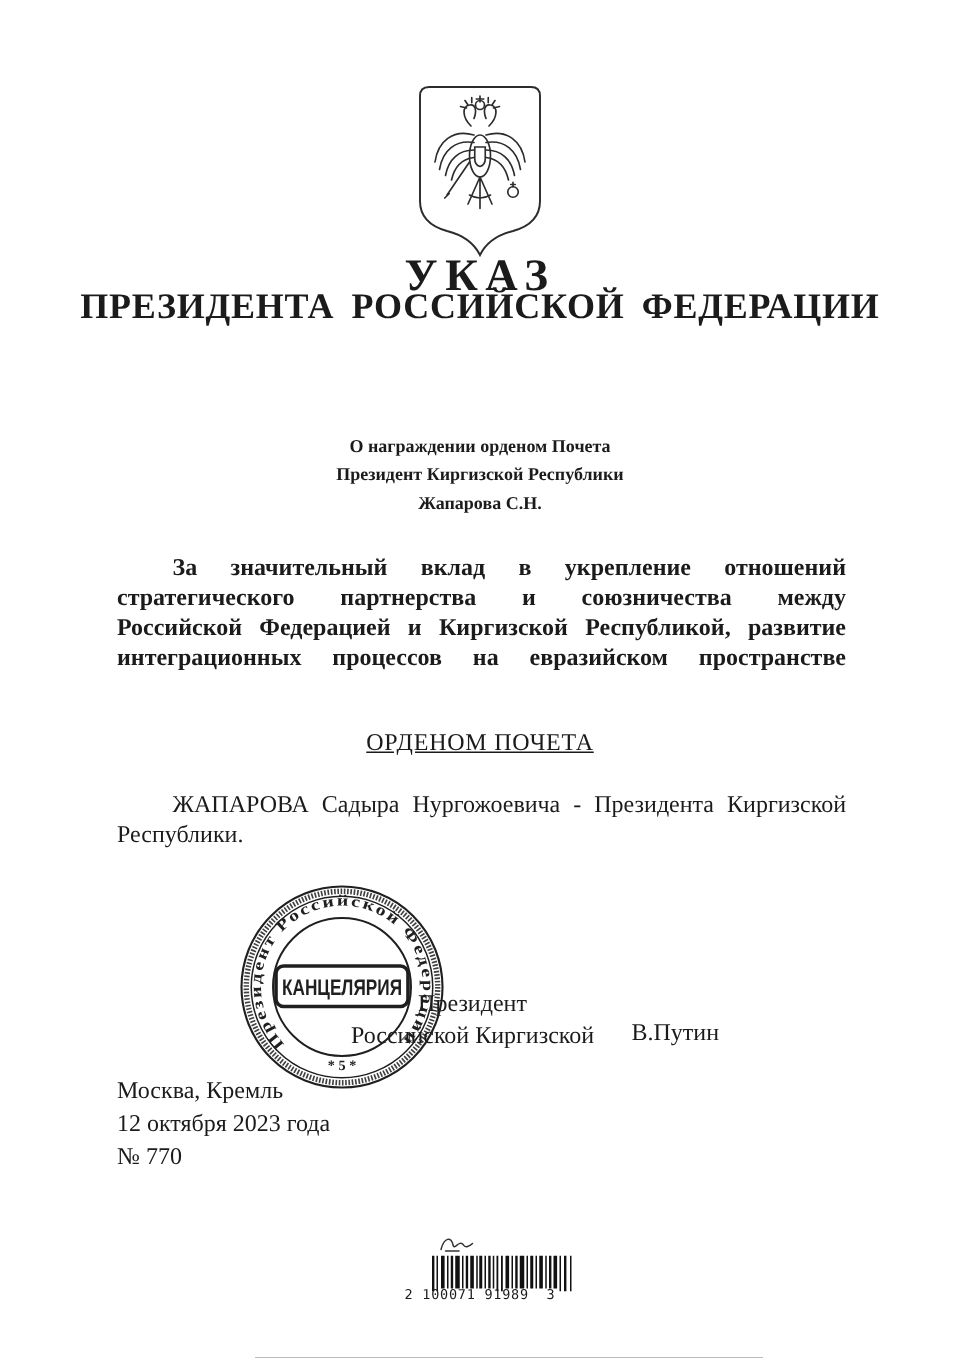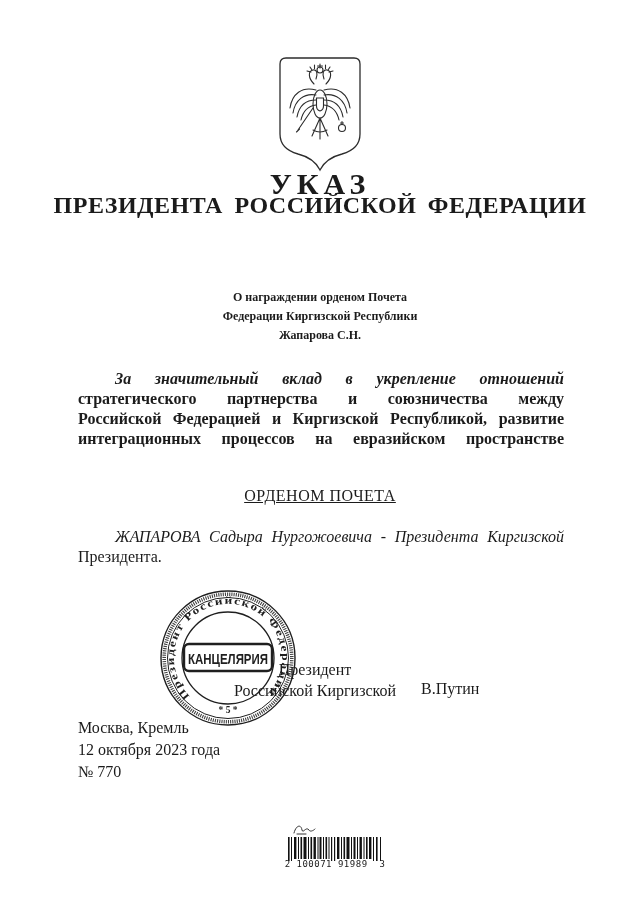--- a/index.html
+++ b/index.html
@@ -9,31 +9,31 @@
     margin:0 auto;
   }
   .abs{position:absolute;}
   .center{left:0;width:640px;text-align:center;}
   .emblem{left:278px;top:56px;width:84px;height:118px;}
   .doc-title{top:167px;font-size:30px;font-weight:bold;letter-spacing:5px;}
   .doc-subtitle{top:192px;font-size:24px;font-weight:bold;letter-spacing:0.5px;word-spacing:5px;}
   .subject{top:288px;font-size:12px;font-weight:bold;line-height:19px;}
   .body-par{left:78px;top:369px;width:486px;font-size:16px;font-weight:bold;line-height:20px;}
   .jline{text-align:justify;text-align-last:justify;}
-  .jline.first{text-indent:37px;font-style:italic;}
+  .jline.first{text-indent:37px;}
   .jline.last{text-align-last:left;}
   .award-head{top:487px;font-size:16px;text-decoration:underline;letter-spacing:0.5px;}
   .awardee{left:78px;top:527px;width:486px;font-size:16px;line-height:20px;}
   .sig-title{left:233px;top:659px;width:164px;font-size:16px;line-height:21px;text-align:center;}
   .sig-name{left:421px;top:680px;font-size:16px;}
   .place-block{left:78px;top:717px;font-size:16px;line-height:22px;}
   .stamp{left:158px;top:588px;width:140px;height:140px;}
   .squiggle{left:291px;top:822px;width:26px;height:14px;}
   .barcode{left:288px;top:837px;width:94px;height:24px;}
-  .barcode-digits{left:283px;top:859px;width:104px;font-size:9px;
+  .barcode-digits{left:268px;top:859px;width:104px;font-size:9px;
     font-family:"DejaVu Sans Mono", monospace;text-align:center;letter-spacing:0.5px;white-space:pre;}
 </style>
 </head>
 <body>
 
 <div class="page">
 
   <svg class="abs emblem" viewBox="0 0 84 118">
     <g stroke="#2c2c2c" fill="none" stroke-width="1.3">
 
@@ -70,36 +70,36 @@
       <path d="M42 62 L34 80 M42 62 L42 83 M42 62 L50 80"></path>
       <path d="M35 74 Q42 78 49 74"></path>
     </g>
   </svg>
 
   <div class="abs center doc-title">УКАЗ</div>
   <div class="abs center doc-subtitle">ПРЕЗИДЕНТА РОССИЙСКОЙ ФЕДЕРАЦИИ</div>
 
   <div class="abs center subject">
     <div>О награждении орденом Почета</div>
-    <div>Федерации Киргизской Республики</div>
+    <div>Президент Киргизской Республики</div>
     <div>Жапарова С.Н.</div>
   </div>
 
   <div class="abs body-par">
     <div class="jline first">За значительный вклад в укрепление отношений</div>
     <div class="jline">стратегического партнерства и союзничества между</div>
     <div class="jline">Российской Федерацией и Киргизской Республикой, развитие</div>
     <div class="jline">интеграционных процессов на евразийском пространстве</div>
   </div>
 
   <div class="abs center award-head">ОРДЕНОМ ПОЧЕТА</div>
 
   <div class="abs awardee">
     <div class="jline first">ЖАПАРОВА Садыра Нургожоевича - Президента Киргизской</div>
-    <div class="jline last">Президента.</div>
+    <div class="jline last">Республики.</div>
   </div>
 
   <div class="abs sig-title">
     <div>Президент</div>
     <div>Российской Киргизской</div>
   </div>
   <div class="abs sig-name">В.Путин</div>
 
   <svg class="abs stamp" viewBox="0 0 140 140">
     <g stroke="#1f1f1f" fill="none">

